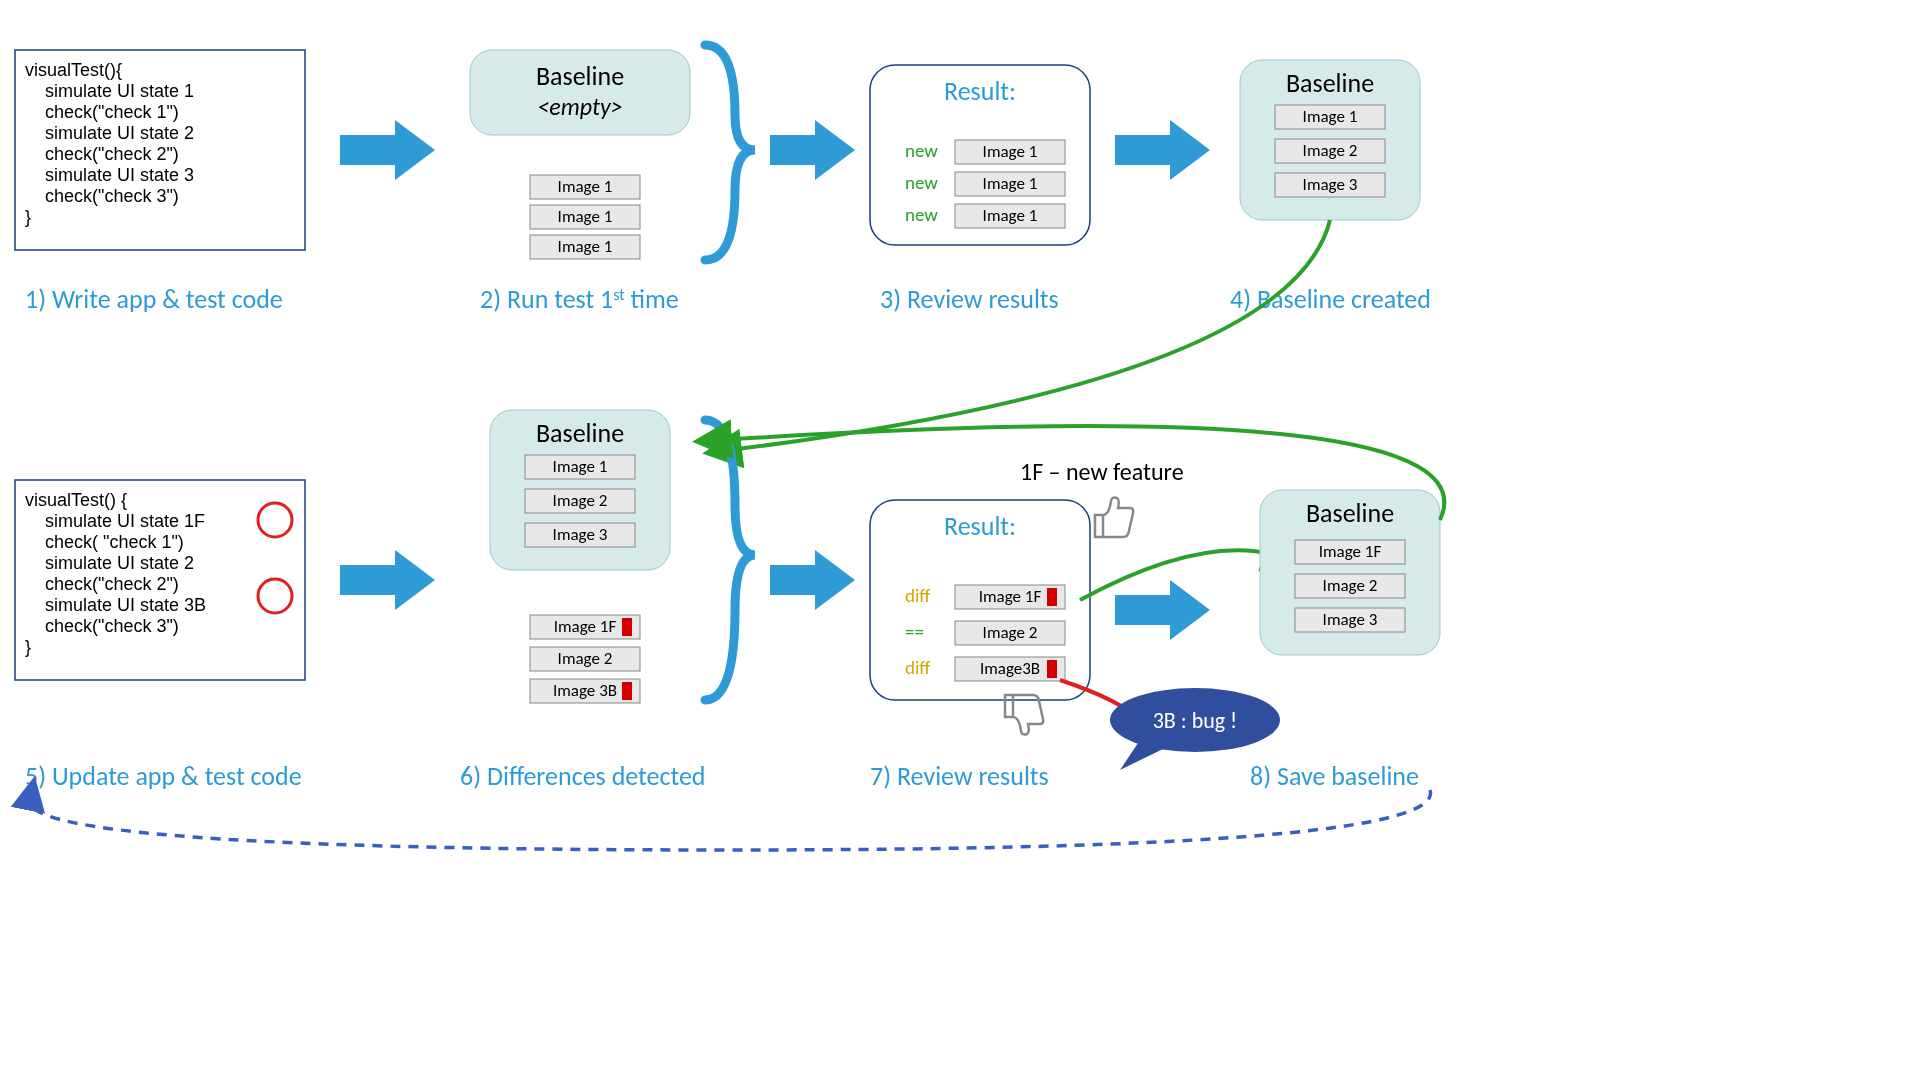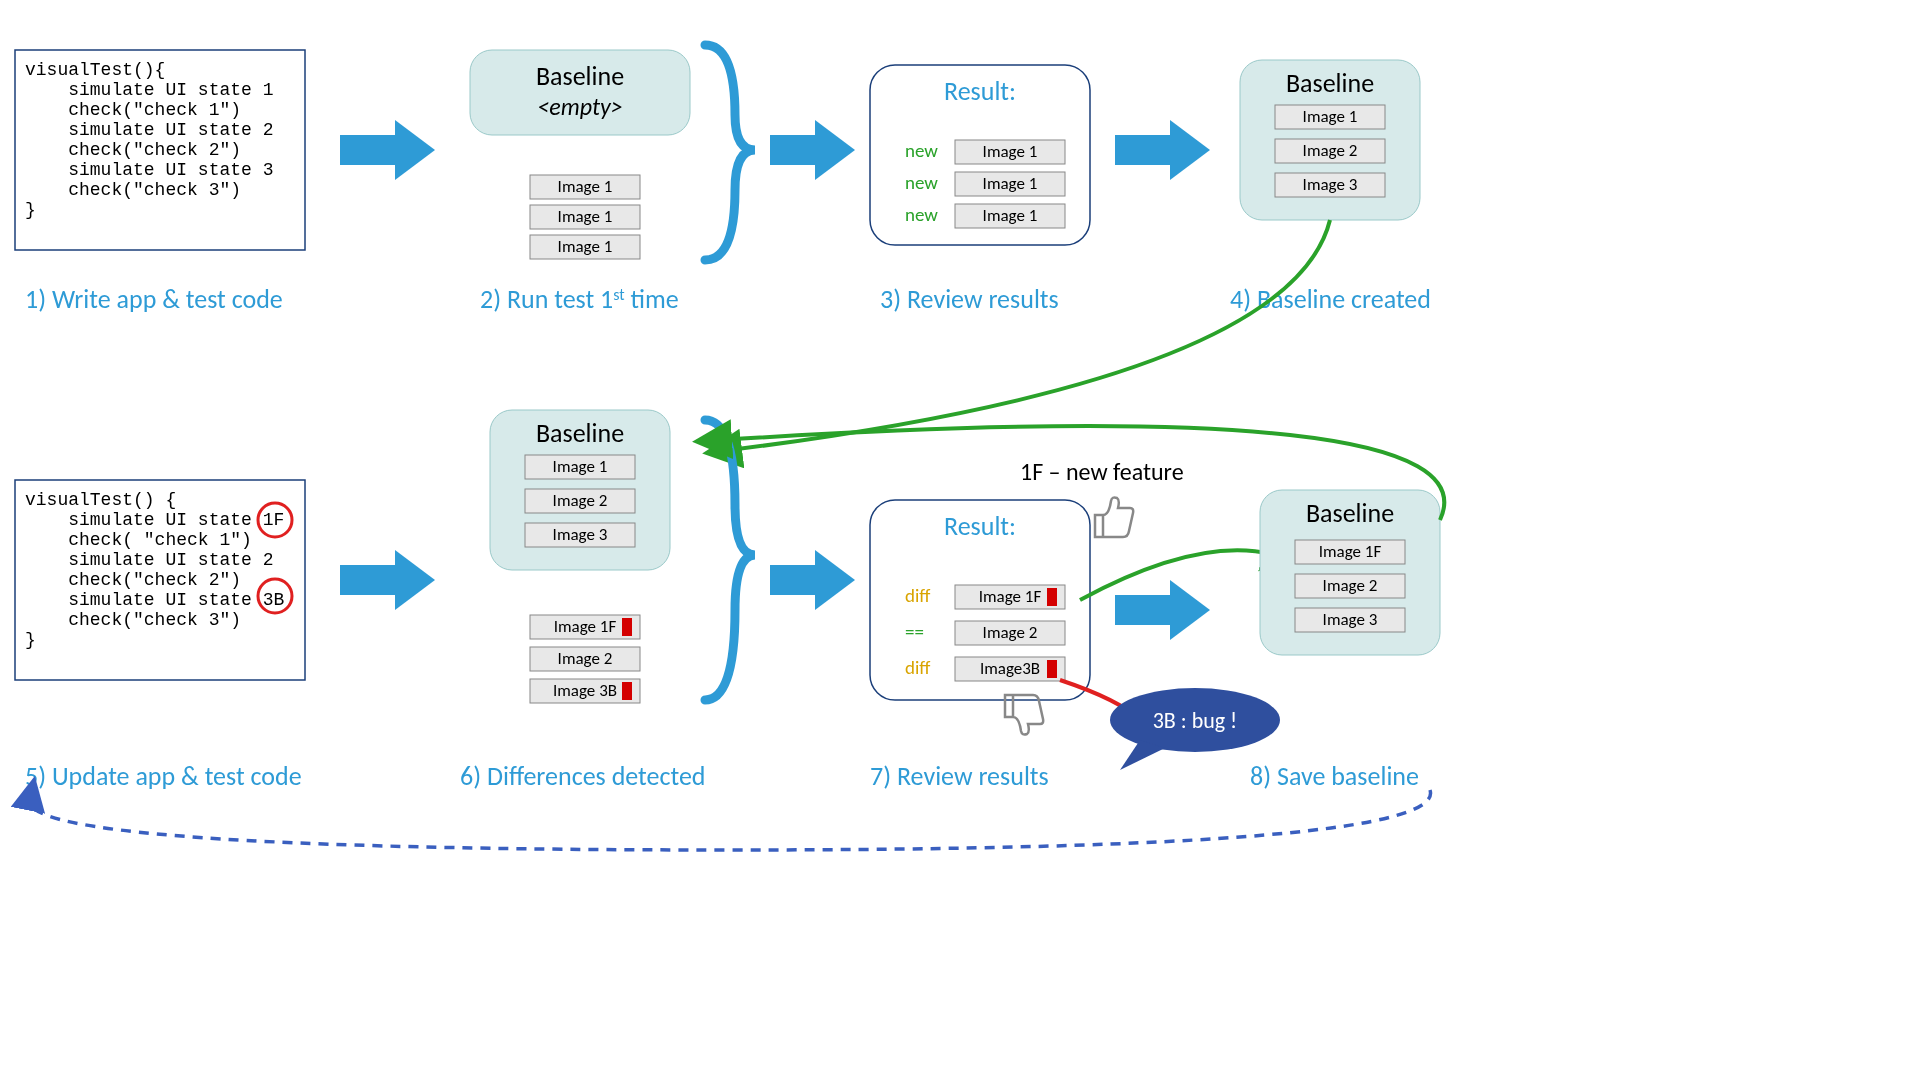--- a/index.html
+++ b/index.html
@@ -1,17 +1,17 @@
 <!DOCTYPE html>
 <html><head>
 <meta charset="utf-8">
 <style>
   html,body{margin:0;padding:0;font-family:Calibri,Arial,sans-serif;background:#fff;width:1912px;height:1068px}
   svg{display:block}
-  .mono{font-family:Liberation Mono, monospace;font-size:18px;white-space:pre}
+  .mono{font-family:Liberation Sans, sans-serif;font-size:18px;white-space:pre}
   .cap{font-size:26px;fill:#2e9bd6}
   .title{font-size:26px}
   .img-lbl{font-size:17px}
 </style>
 </head>
 <body>
 
 <svg id="diagram" width="1912" height="1068" viewBox="0 0 1912 1068">
 <defs>
   <marker id="ah-blue" markerWidth="16" markerHeight="16" refX="3" refY="5" orient="auto">

